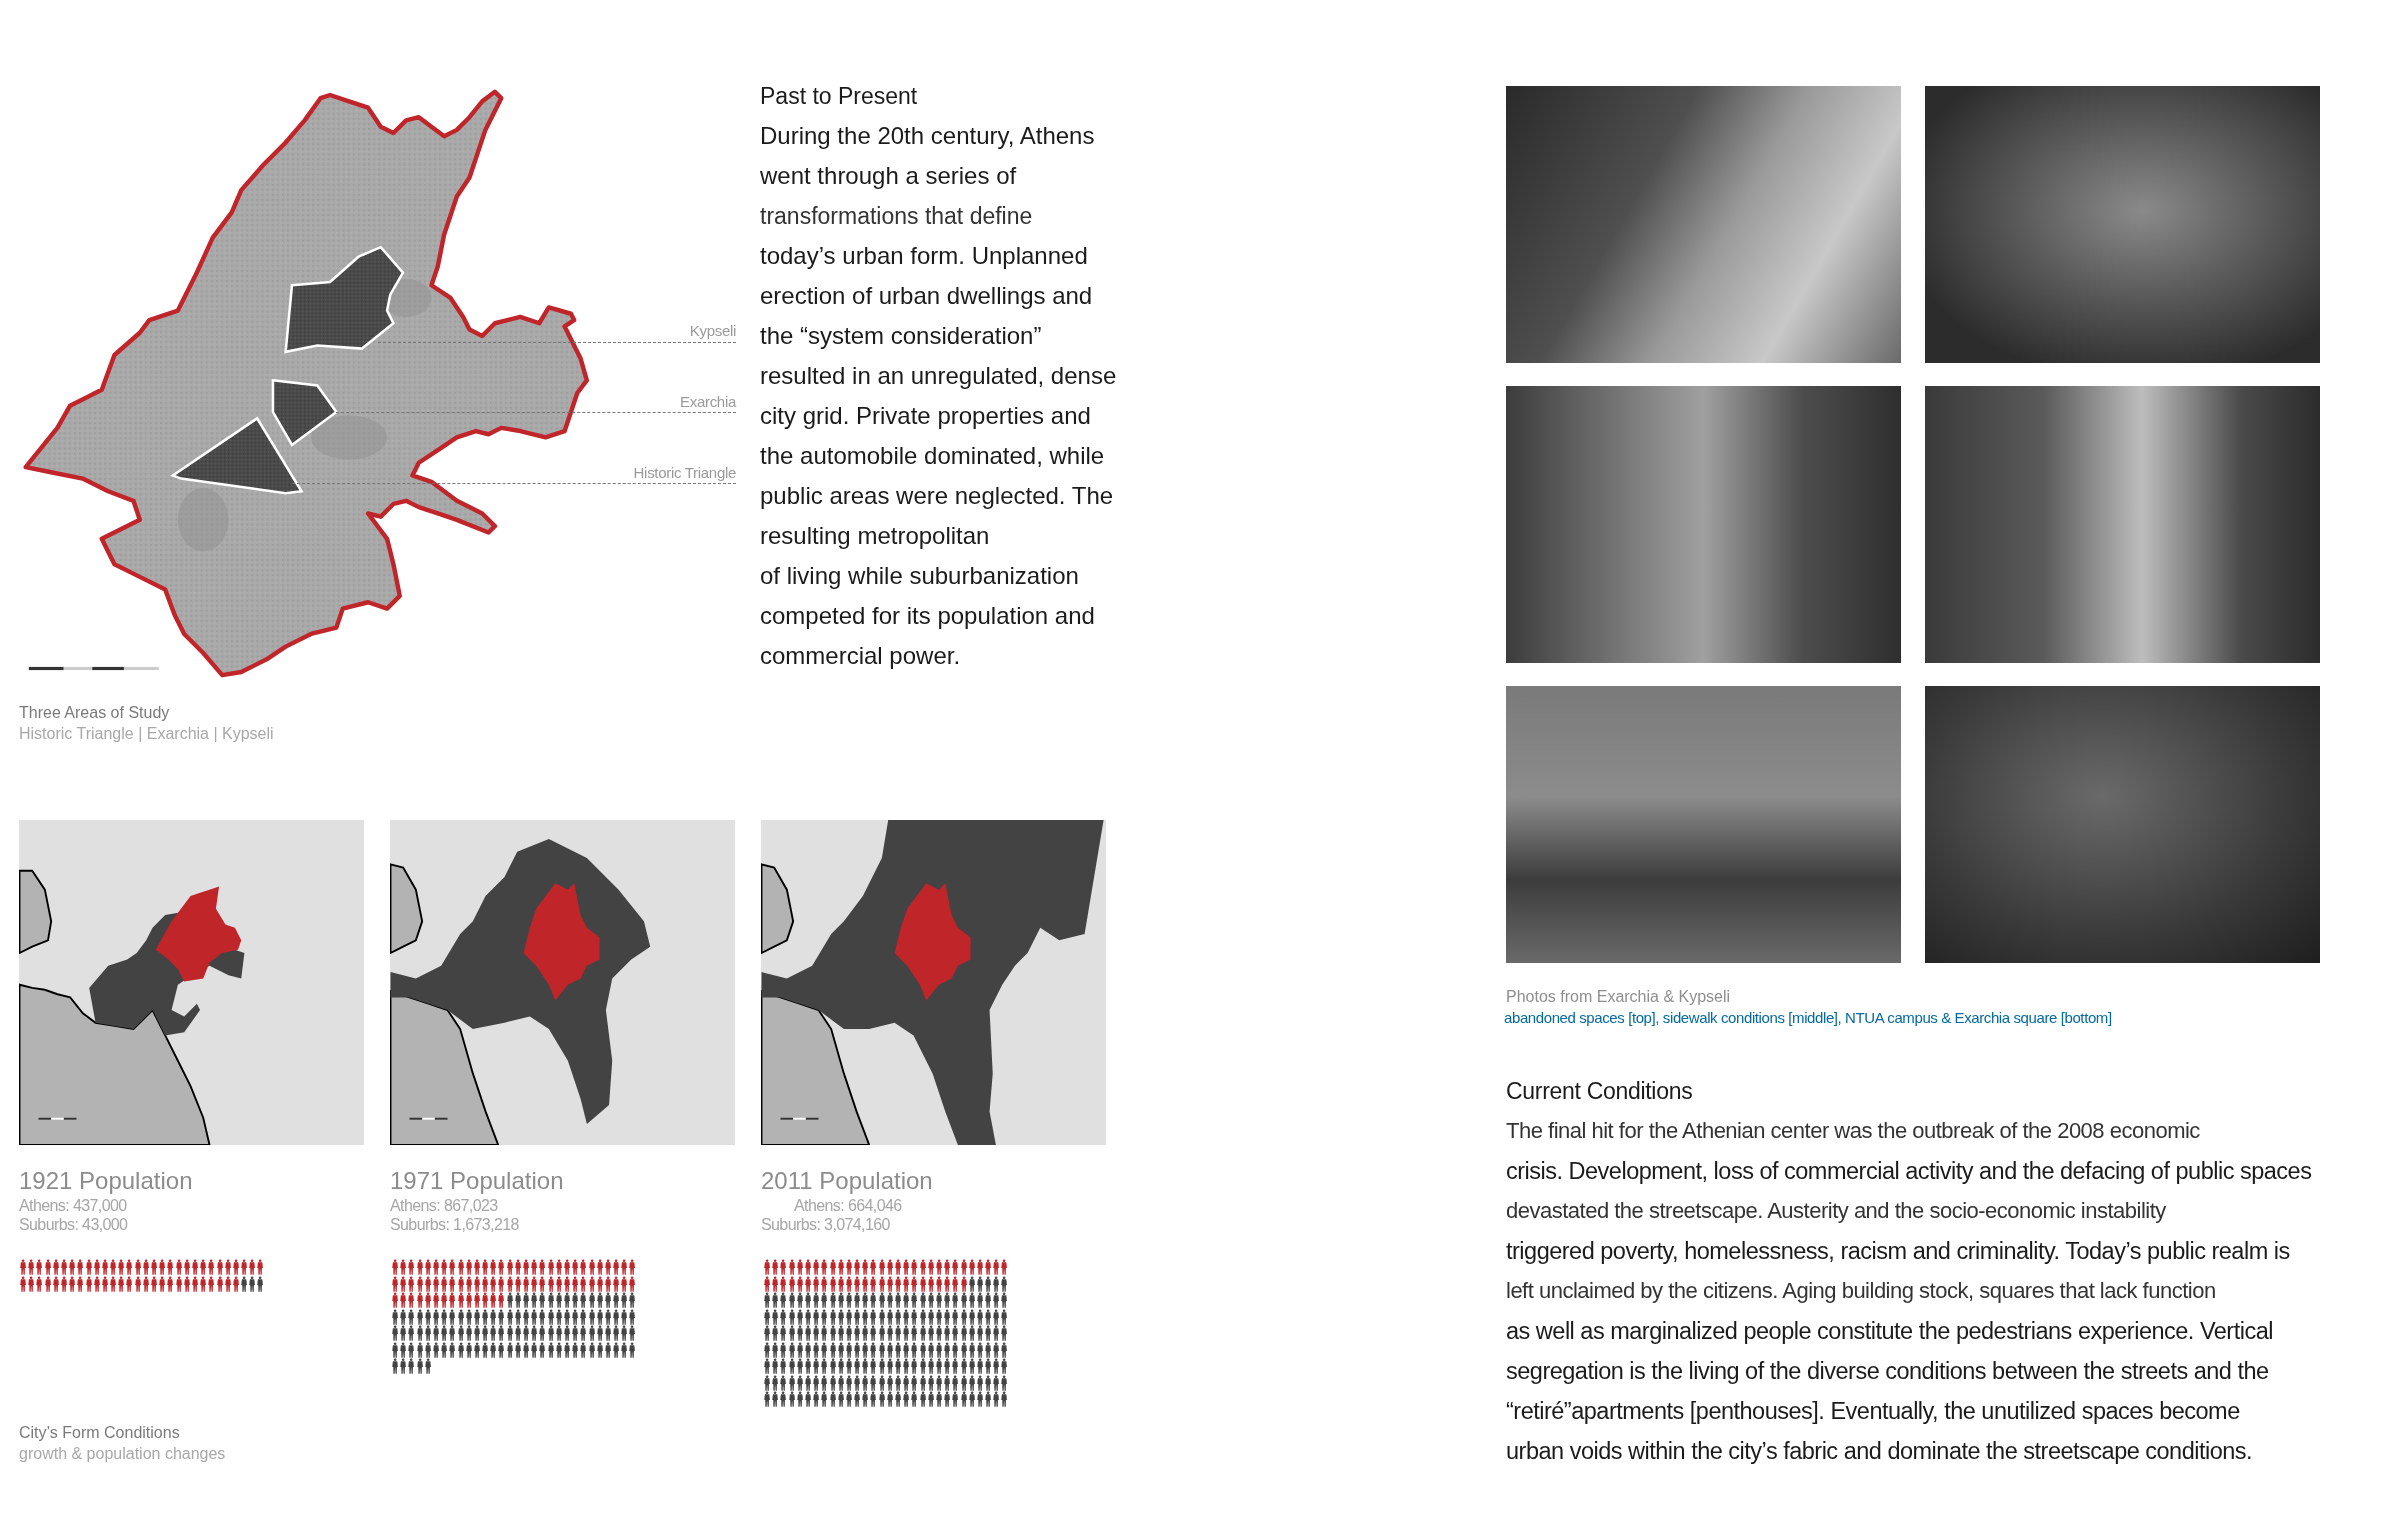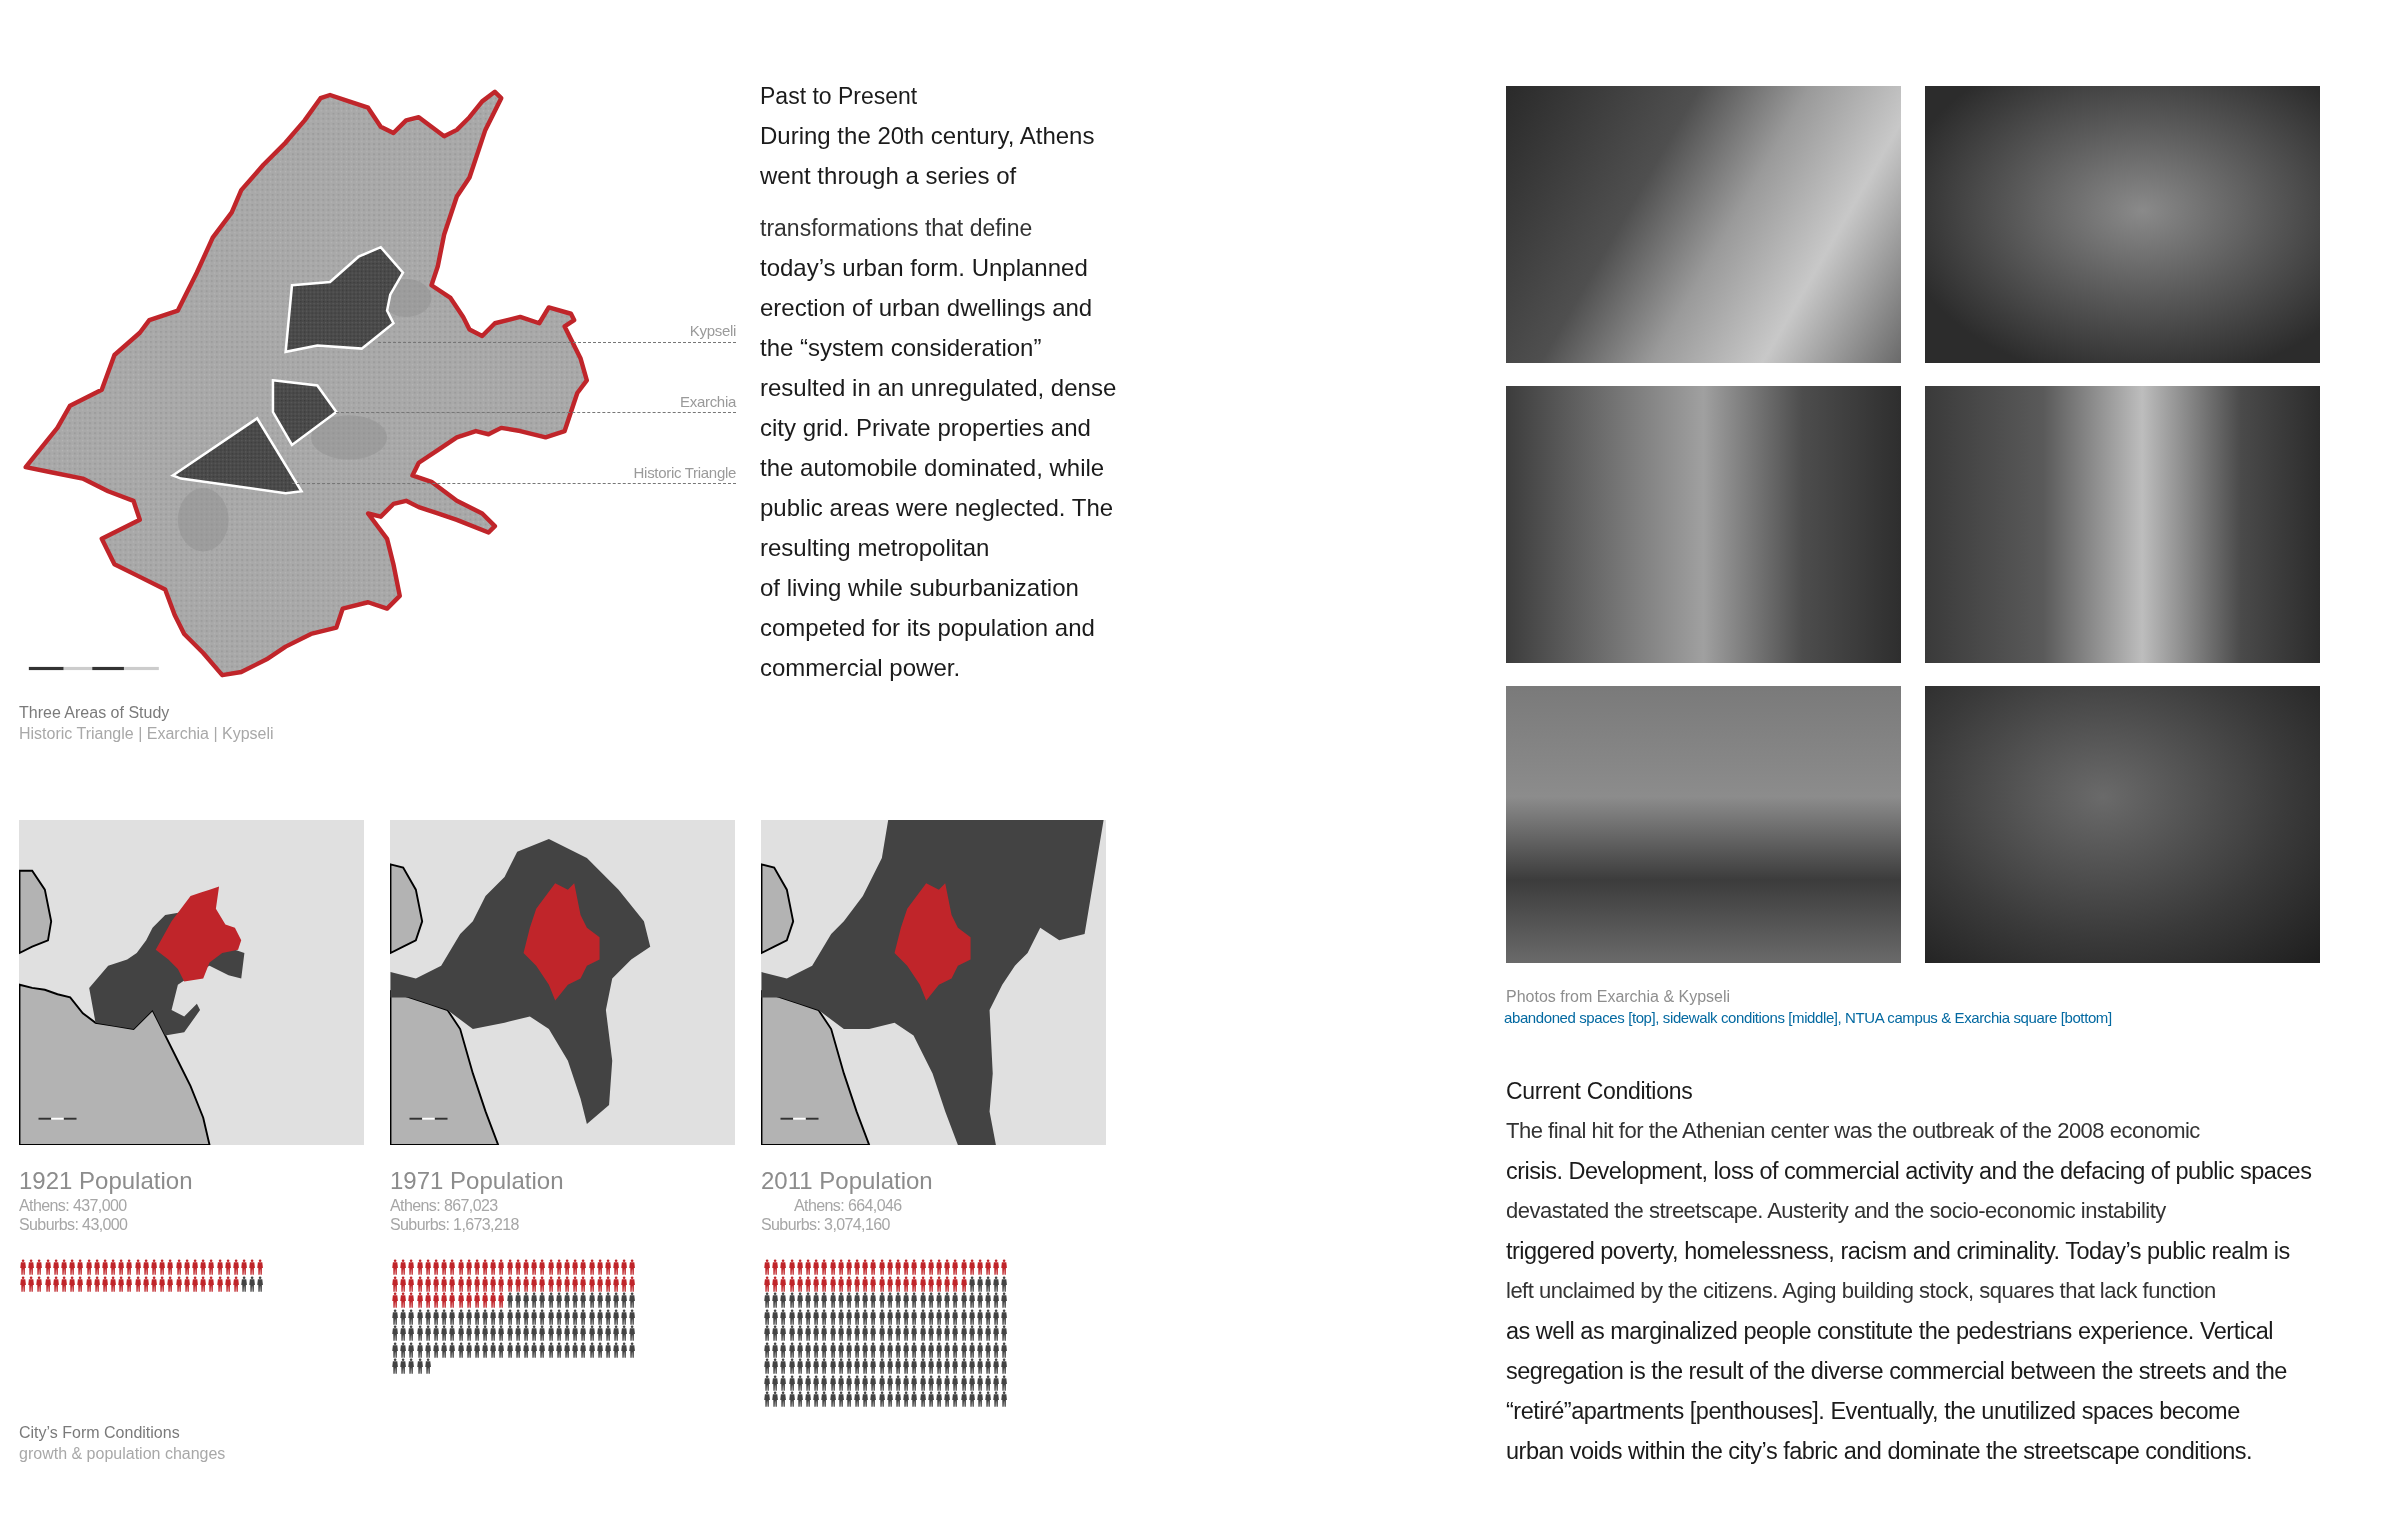--- a/index.html
+++ b/index.html
@@ -11,21 +11,21 @@
   .map-label { position:absolute; font-size:15px; color:#9a9a9a; font-weight:300; letter-spacing:-0.3px; text-align:right; }
   .leader { position:absolute; border-top:1.9px dashed #777; height:0; }
 
   .caption-title { font-size:16px; color:#7a7a7a; }
   .caption-sub { font-size:16px; color:#a8a8a8; font-weight:300; }
 
   
   #past-block { left:760px; top:77px; width:393px; }
   #past-block .heading { font-size:23px; line-height:39px; color:#1b1b1b; }
   #past-block .line { font-size:24px; line-height:40px; color:#1b1b1b; white-space:nowrap; }
-  #past-block .line.light { color:#333; font-weight:300; font-size:23px;margin-top:12px; }
+  #past-block .line.light { color:#333; font-weight:300; font-size:23px; }
 
   
   .small-map { position:absolute; top:820px; width:345px; height:325px; background:#e0e0e0; overflow:hidden; }
   .pop-title { position:absolute; font-size:24px; color:#8c8c8c; }
   .pop-line { position:absolute; font-size:16px; color:#a6a6a6; letter-spacing:-0.6px; }
   .grid { position:absolute; display:grid; grid-template-columns:repeat(30, 8.2px); grid-auto-rows:16.5px; column-gap:0; }
   .person { width:8.2px; height:16.5px; }
 
   
   .photo { position:absolute; width:395px; height:277px; overflow:hidden; }
@@ -3260,18 +3260,18 @@
 
 <div id="current-block" class="abs">
   <div class="heading">Current Conditions</div>
   <div id="current-lines">
       <div class="line light">The final hit for the Athenian center was the outbreak of the 2008 economic</div>
       <div class="line">crisis.  Development, loss of commercial activity and the defacing of public spaces</div>
       <div class="line light">devastated the streetscape. Austerity and the socio-economic instability</div>
       <div class="line">triggered poverty, homelessness, racism and criminality. Today’s public realm is</div>
       <div class="line light">left unclaimed by the citizens. Aging building stock, squares that lack function</div>
       <div class="line">as well as marginalized people constitute the pedestrians experience. Vertical</div>
-      <div class="line">segregation is the result of the diverse commercial between the streets and the</div>
+      <div class="line">segregation is the living of the diverse conditions between the streets and the</div>
       <div class="line">“retiré”apartments [penthouses]. Eventually, the unutilized spaces become</div>
       <div class="line">urban voids within the city’s fabric and dominate the streetscape conditions.</div>
     </div>
 </div>
 
 
 </body></html>

